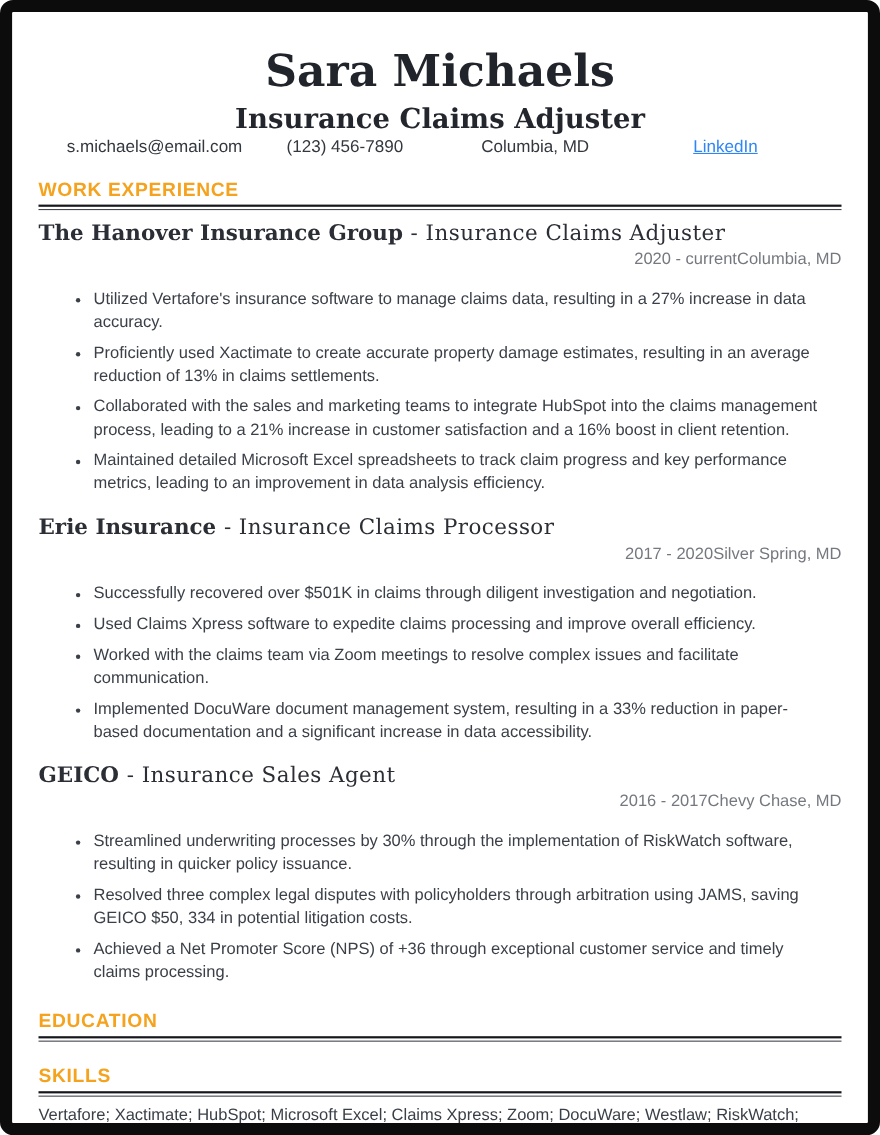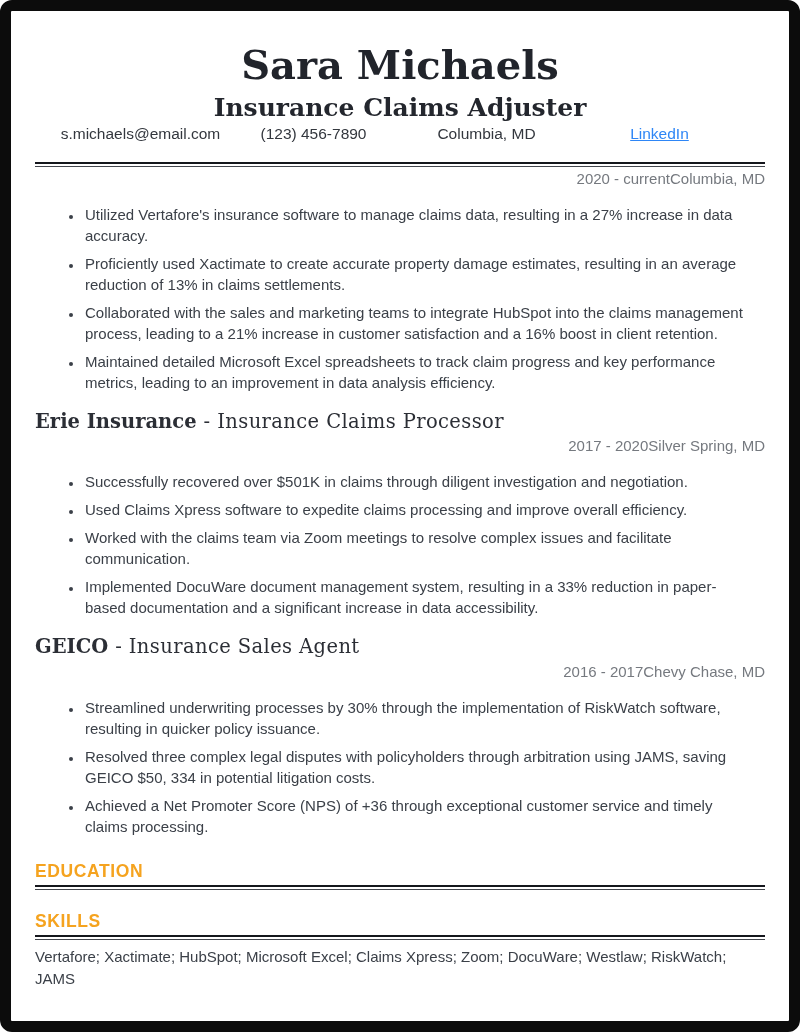--- a/index.html
+++ b/index.html
@@ -82,23 +82,27 @@
       <div class="person-title">Insurance Claims Adjuster</div>
       <div class="contact-row">
         <span class="contact-item">s.michaels@email.com</span>
         <span class="contact-item">(123) 456-7890</span>
         <span class="contact-item">Columbia, MD</span>
         <span class="contact-item"><a class="linkedin-link">LinkedIn</a></span>
       </div>
     </div>
 
     <div class="section">
+      <div class="section-heading">WORK EXPERIENCE</div>
       <div class="section-rule"></div>
 
       <div class="job">
+        <div class="job-heading">
+          <span class="job-company">The Hanover Insurance Group</span><span class="dash-sep">-</span><span class="job-role">Insurance Claims Adjuster</span>
+        </div>
         <div class="meta-row">
           <span>2020 - current</span>
           <span>Columbia, MD</span>
         </div>
         <ul class="bullets">
           <li>Utilized Vertafore's insurance software to manage claims data, resulting in a 27% increase in data accuracy.</li>
           <li>Proficiently used Xactimate to create accurate property damage estimates, resulting in an average reduction of 13% in claims settlements.</li>
           <li>Collaborated with the sales and marketing teams to integrate HubSpot into the claims management process, leading to a 21% increase in customer satisfaction and a 16% boost in client retention.</li>
           <li>Maintained detailed Microsoft Excel spreadsheets to track claim progress and key performance metrics, leading to an improvement in data analysis efficiency.</li>
         </ul>

